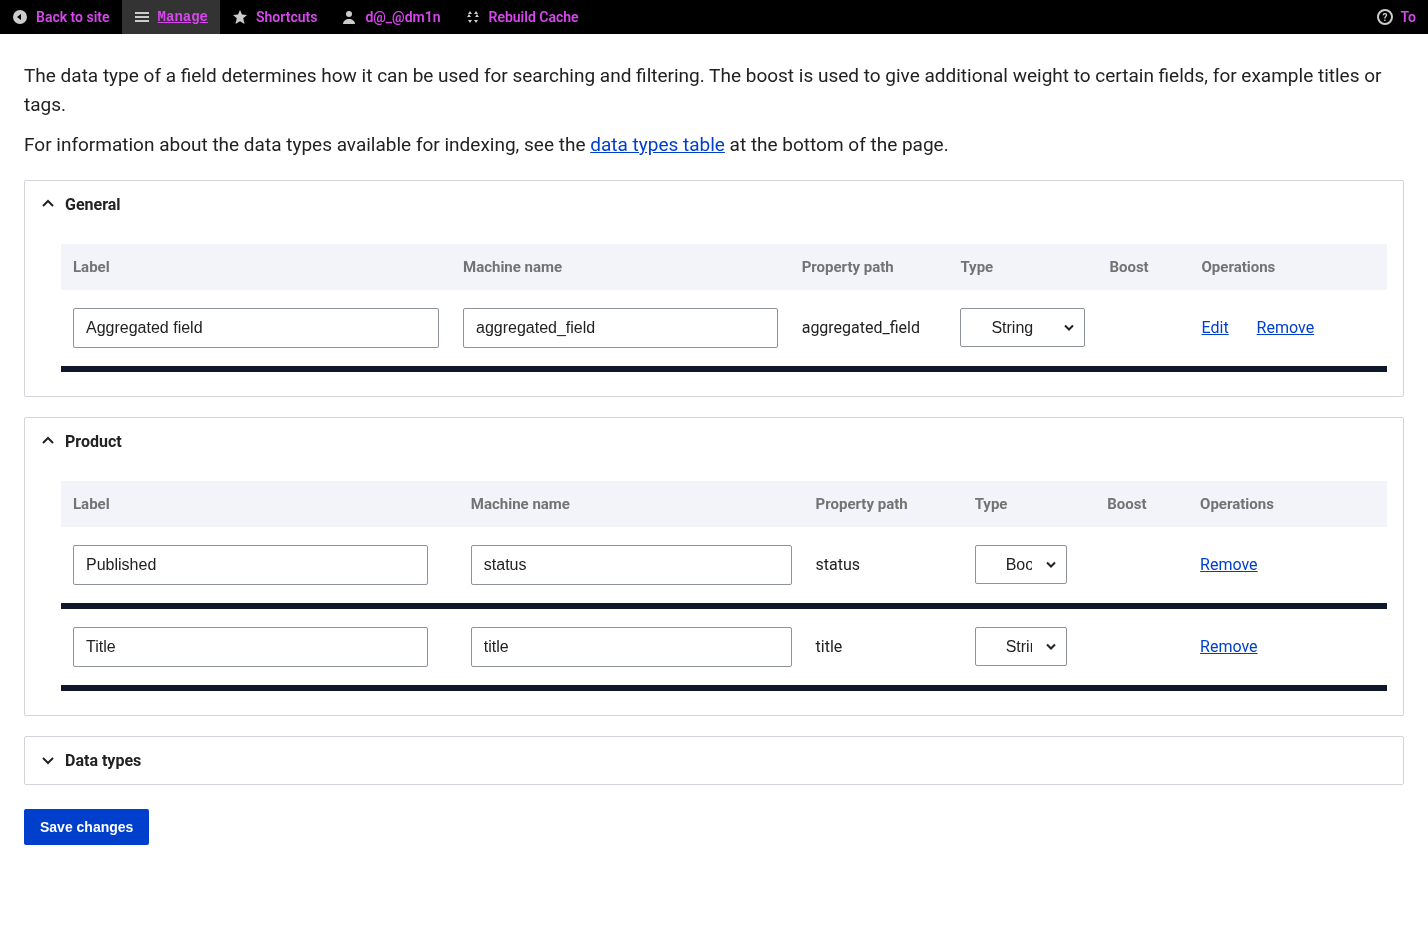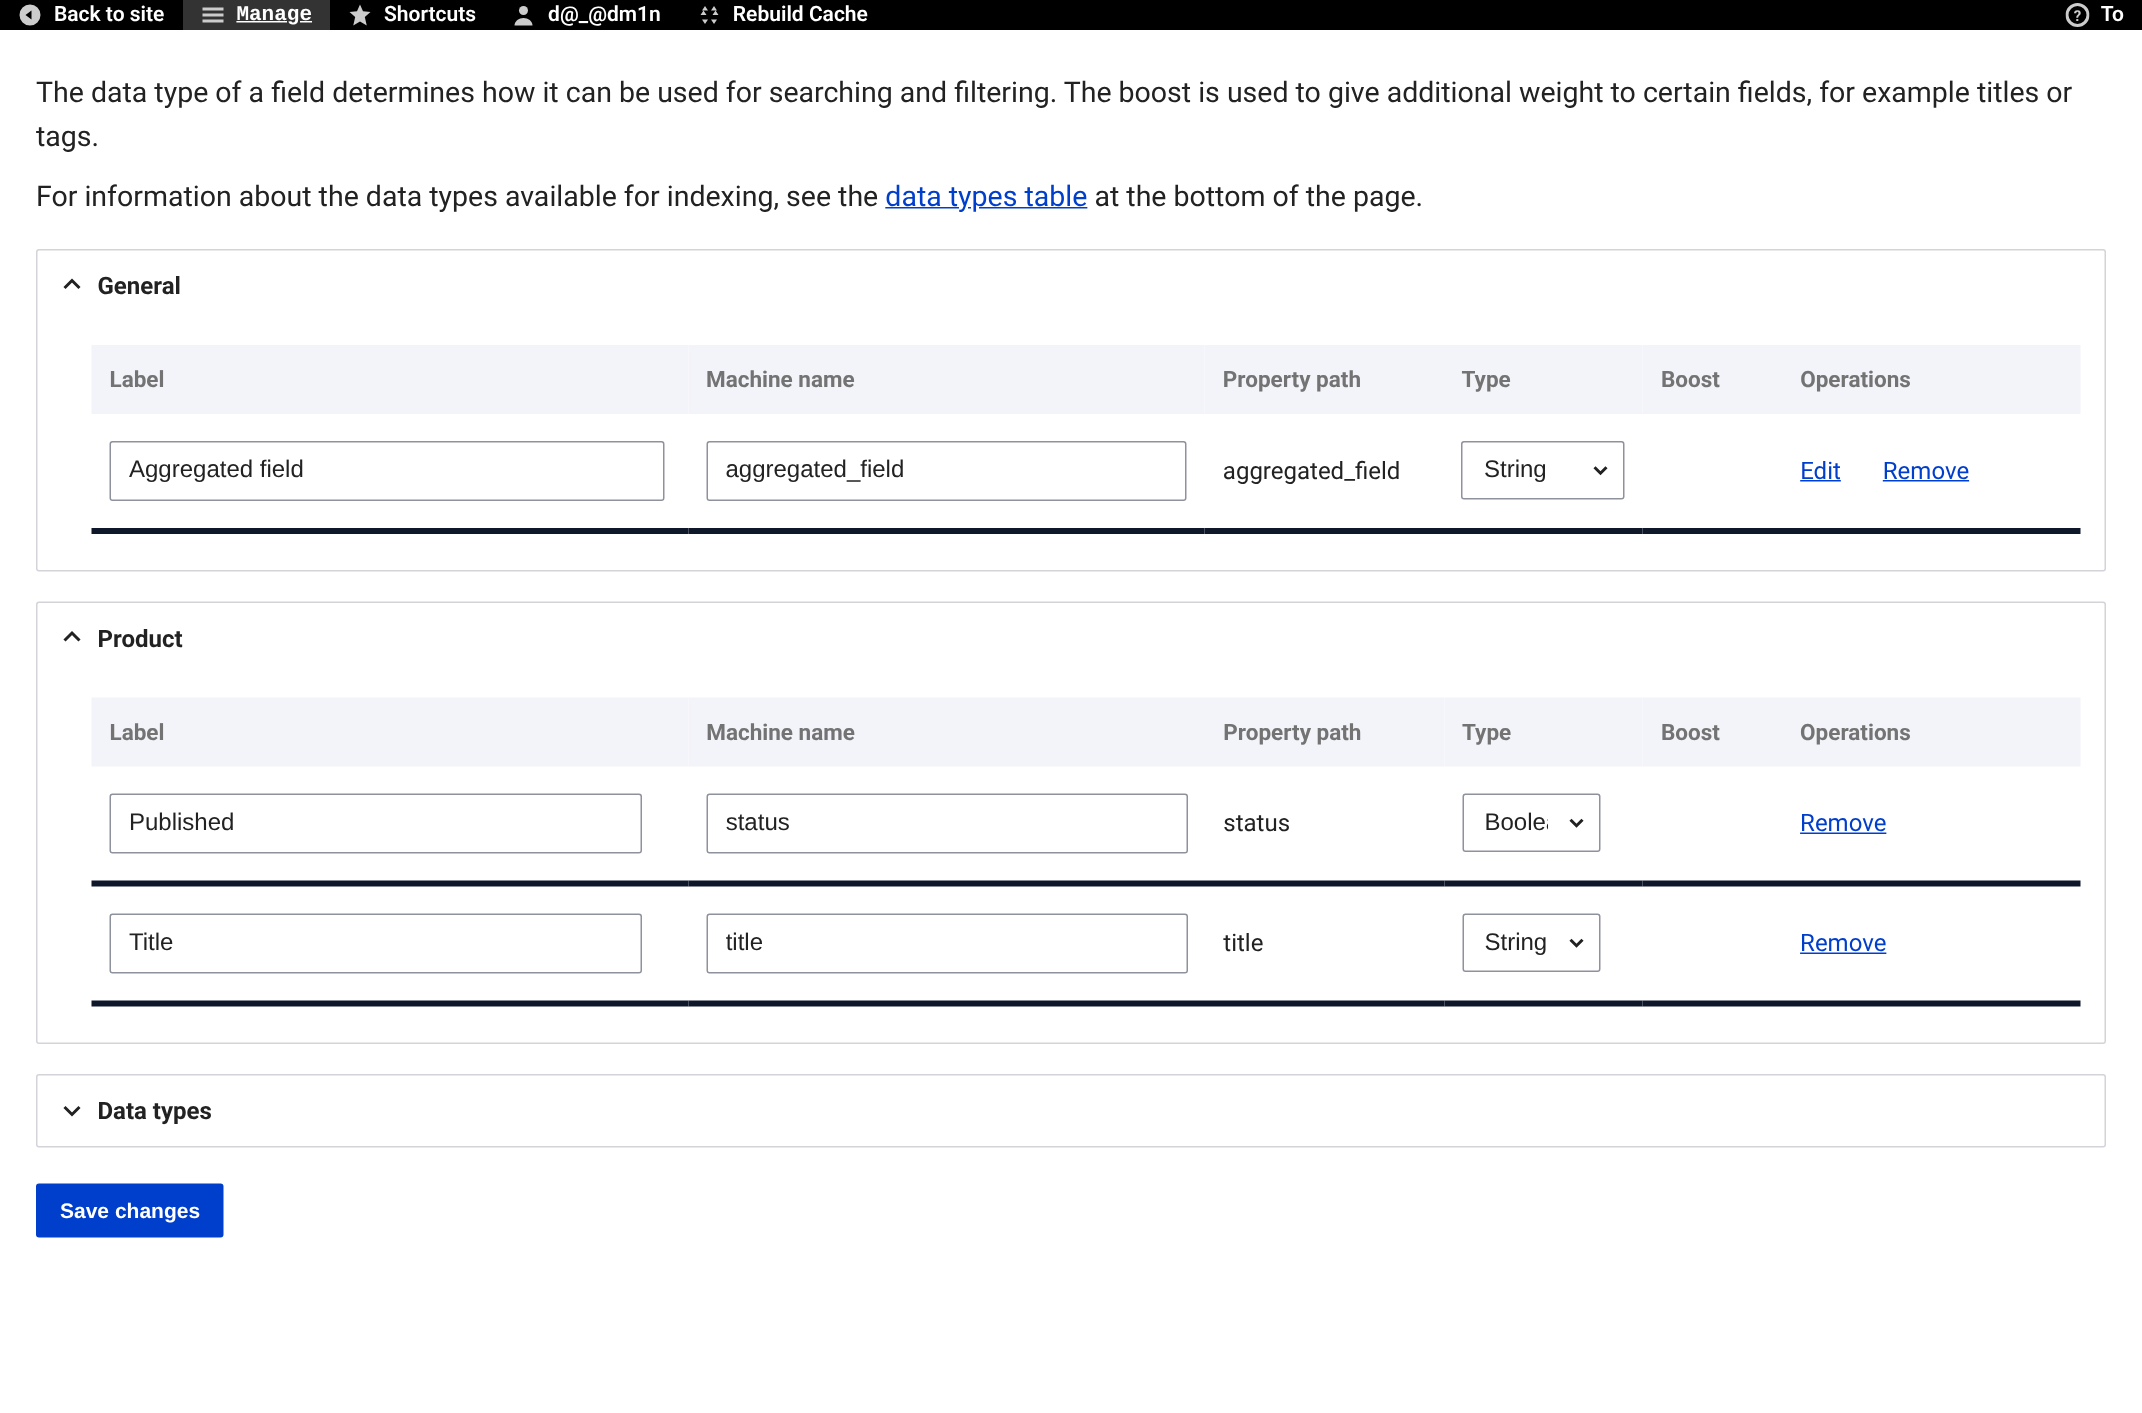--- a/index.html
+++ b/index.html
@@ -1,19 +1,19 @@
 <!DOCTYPE html>
 <html><head>
 <meta charset="utf-8">
 <style>
   * { box-sizing: border-box; margin: 0; padding: 0; }
   body { font-family: -apple-system, BlinkMacSystemFont, "Segoe UI", Roboto, "Helvetica Neue", Arial, sans-serif; font-size: 15px; color: #222; background: #fff; }
   
   
-  .toolbar { background: #000; color: #ffffff; display: flex; align-items: center; height: 20px; font-size: 14px; font-weight: 600; }
+  .toolbar { background: #000; color: #d946ef; display: flex; align-items: center; height: 34px; font-size: 14px; font-weight: 600; }
   .toolbar-item { display: flex; align-items: center; padding: 0 12px; height: 100%; cursor: pointer; gap: 8px; white-space: nowrap; }
   .toolbar-item.active { background: #333; }
   .toolbar-item.active .tb-label { text-decoration: underline; font-family: Liberation Mono, monospace; }
   .toolbar-spacer { flex: 1; }
   .tb-icon { width: 16px; height: 16px; display: inline-flex; align-items: center; justify-content: center; }
   .tb-icon svg { width: 16px; height: 16px; fill: #ccc; }
   
   
   .content { padding: 16px 24px 40px 24px; }
   .btn { display: inline-block; padding: 10px 16px; border: none; cursor: pointer; font-weight: 700; font-size: 14px; border-radius: 2px; }
@@ -26,33 +26,33 @@
   
   .section { border: 1px solid #d3d4d9; border-radius: 2px; margin: 20px 0; background: #fff; }
   .section-summary { display: flex; align-items: center; gap: 10px; padding: 14px 16px; cursor: pointer; font-weight: 700; font-size: 16px; color: #222; }
   .section-body { padding: 16px 16px 24px 16px; }
   .chev { width: 14px; height: 14px; display: inline-flex; }
   .chev svg { width: 14px; height: 14px; fill: none; stroke: #222; stroke-width: 2; }
   
   
   table.fields { width: 100%; border-collapse: collapse; margin-left: 20px; width: calc(100% - 20px); }
   table.fields thead th { background: #f3f4f9; text-align: left; font-weight: 700; padding: 14px 12px; font-size: 15px; color: #737373; }
-  table.fields tbody td { padding: 18px 12px; border-bottom: 4px solid #0f172a; vertical-align: middle; font-size: 16px; }
+  table.fields tbody td { padding: 18px 12px; border-bottom: 6px solid #0f172a; vertical-align: middle; font-size: 16px; }
   table.fields .col-label { width: 30%; }
   table.fields .col-mname { width: 26%; }
   table.fields .col-path { width: 12%; }
   table.fields .col-type { width: 10%; }
   table.fields .col-boost { width: 7%; }
   table.fields .col-ops { width: 15%; text-align: left; }
   
   .tinput { width: 100%; max-width: 370px; padding: 10px 12px; border: 1px solid #8e929c; border-radius: 2px; font-size: 16px; color: #222; background: #fff; }
   .tinput.narrow { max-width: 355px; }
   
   .select-wrap { position: relative; display: inline-block; }
-  .select-wrap select { appearance: none; -webkit-appearance: none; padding: 10px 34px 10px 14px; border: 1px solid #8e929c; border-radius: 2px; font-size: 16px; background: #fff; color: #222; min-width: 90px; }
+  .select-wrap select { appearance: none; -webkit-appearance: none; padding: 10px 34px 10px 30px; border: 1px solid #8e929c; border-radius: 2px; font-size: 16px; background: #fff; color: #222; min-width: 90px; }
   .select-wrap .sel-chev { position: absolute; right: 10px; top: 50%; transform: translateY(-50%); pointer-events: none; }
   .select-wrap .sel-chev svg { width: 12px; height: 12px; fill: none; stroke: #222; stroke-width: 2; }
   
   .ops { display: flex; gap: 28px; }
   .ops a { color: #003ecc; text-decoration: underline; font-size: 16px; cursor: pointer; }
   
   .save-row { margin-top: 24px; }
 </style>
 </head>
 <body>

